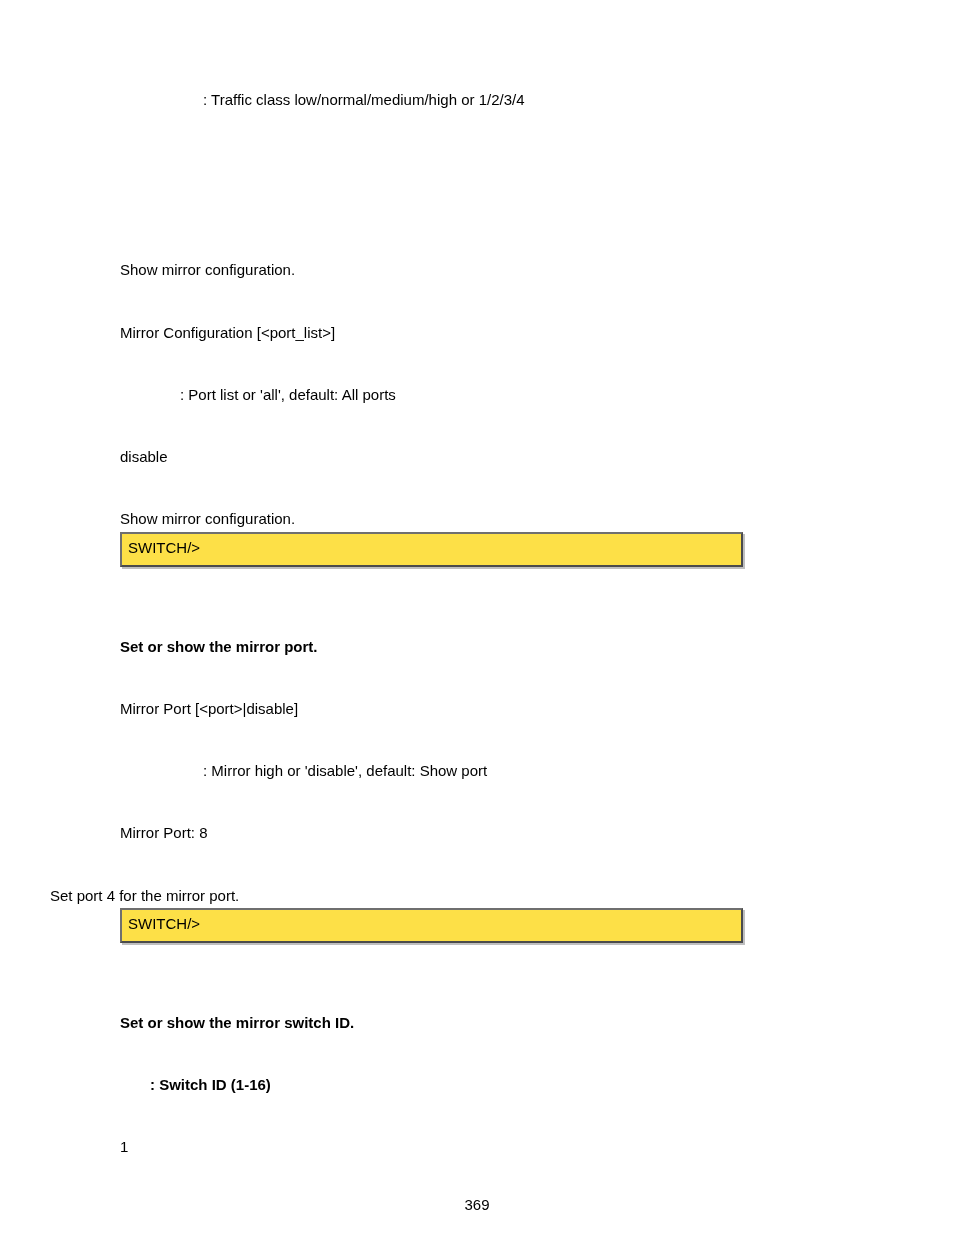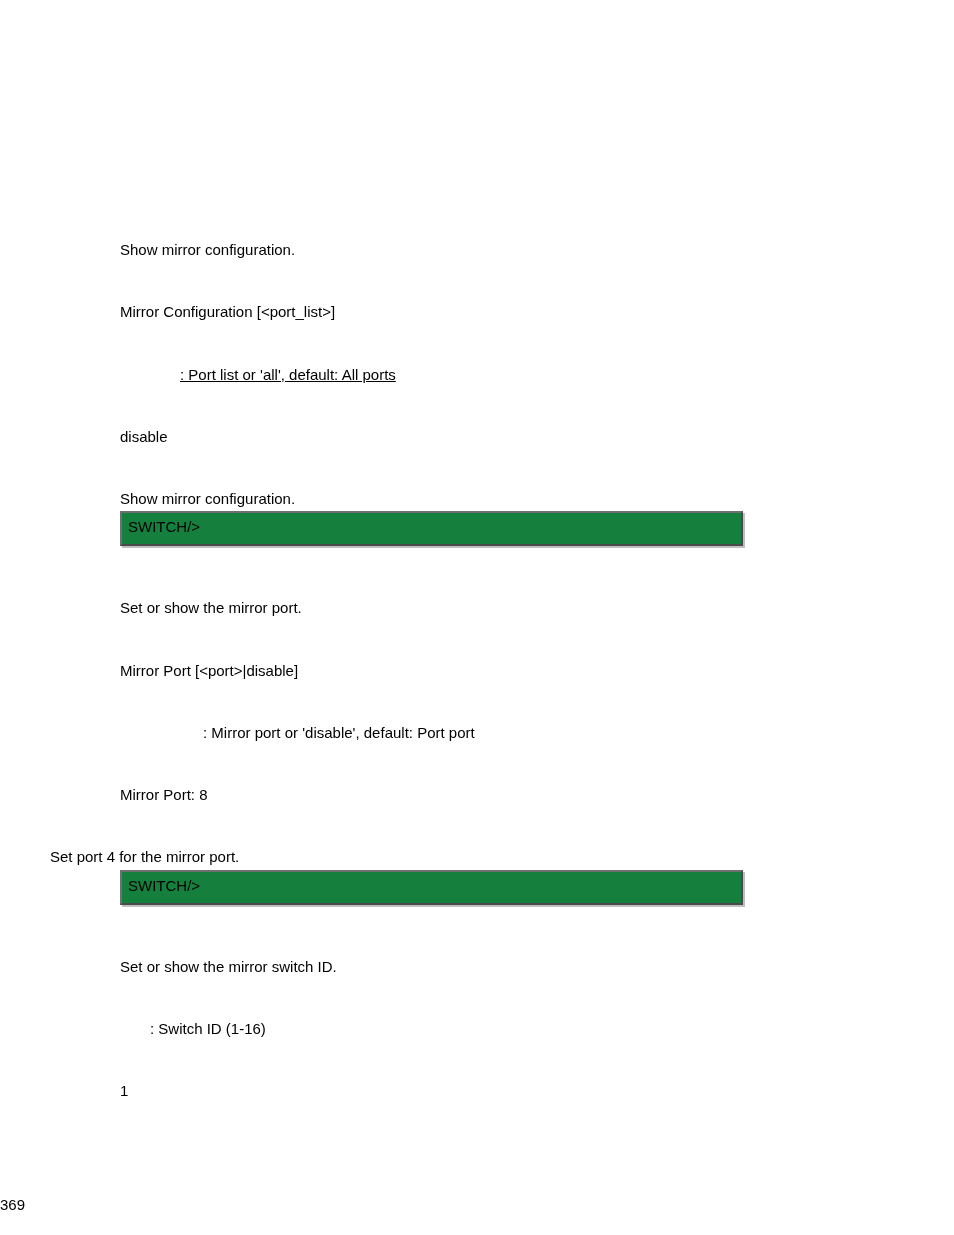--- a/index.html
+++ b/index.html
@@ -15,73 +15,74 @@
     height: 1235px;
     position: relative;
     box-sizing: border-box;
     padding: 90px 90px 0 90px;
   }
   .line {
     font-size: 15px;
     line-height: 1.35;
   }
   .indent-1 { padding-left: 30px; }
-  .indent-2 { padding-left: 90px; text-decoration: underline; }
-  .indent-3 { padding-left: 60px; }
+  .indent-2 { padding-left: 90px; }
+  .indent-3 { padding-left: 60px; font-weight: bold; }
   .indent-113 { padding-left: 113px; }
   .indent-117 { padding-left: 117px; }
   .gap-lg  { margin-top: 42px; }
-  .gap-xl  { margin-top: 52px; }
+  .gap-xl  { margin-top: 70px; font-weight: bold; }
   .gap-xxl { margin-top: 150px; }
   .unindent-neg { margin-left: -40px; }
 
   .cmdbox {
     width: 623px;
     margin-left: 30px;
     margin-top: 2px;
-    background: #15803d;
+    background: #fde047;
     border-top: 2px solid #6f6f6f;
     border-left: 2px solid #6f6f6f;
     border-bottom: 2px solid #4b4b4b;
     border-right: 2px solid #4b4b4b;
     padding: 5px 6px 8px 6px;
     font-size: 15px;
     line-height: 1.2;
     box-sizing: border-box;
     position: relative;
     box-shadow: 2px 2px 0 rgba(0,0,0,0.25);
   }
 
   .pagenum {
     position: absolute;
     bottom: 22px;
     left: 0;
     width: 100%;
-    text-align: left;
+    text-align: center;
     font-size: 15px;
   }
 </style>
 </head>
 <body>
 
 <div class="page">
 
+  <div class="line indent-113">: Traffic class low/normal/medium/high or 1/2/3/4</div>
 
   <div class="line indent-1 gap-xxl">Show mirror configuration.</div>
   <div class="line indent-1 gap-lg">Mirror Configuration [&lt;port_list&gt;]</div>
   <div class="line indent-2 gap-lg">: Port list or 'all', default: All ports</div>
   <div class="line indent-1 gap-lg"> disable</div>
   <div class="line indent-1 gap-lg">Show mirror configuration.</div>
   <div class="cmdbox">
     <span>SWITCH/&gt;</span>
   </div>
 
   <div class="line indent-1 gap-xl">Set or show the mirror port.</div>
   <div class="line indent-1 gap-lg">Mirror Port [&lt;port&gt;|disable]</div>
-  <div class="line indent-113 gap-lg">: Mirror port or 'disable', default: Port port</div>
+  <div class="line indent-113 gap-lg">: Mirror high or 'disable', default: Show port</div>
   <div class="line indent-1 gap-lg"> Mirror Port: 8</div>
   <div class="line unindent-neg gap-lg">Set port 4 for the mirror port.</div>
   <div class="cmdbox">
     <span>SWITCH/&gt;</span>
   </div>
 
   <div class="line indent-1 gap-xl">Set or show the mirror switch ID.</div>
   <div class="line indent-3 gap-lg">: Switch ID (1-16)</div>
   <div class="line indent-1 gap-lg"> 1</div>
 

